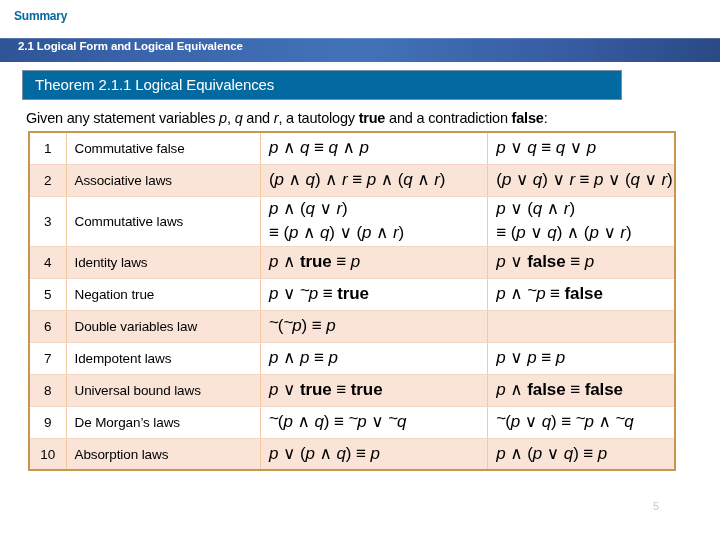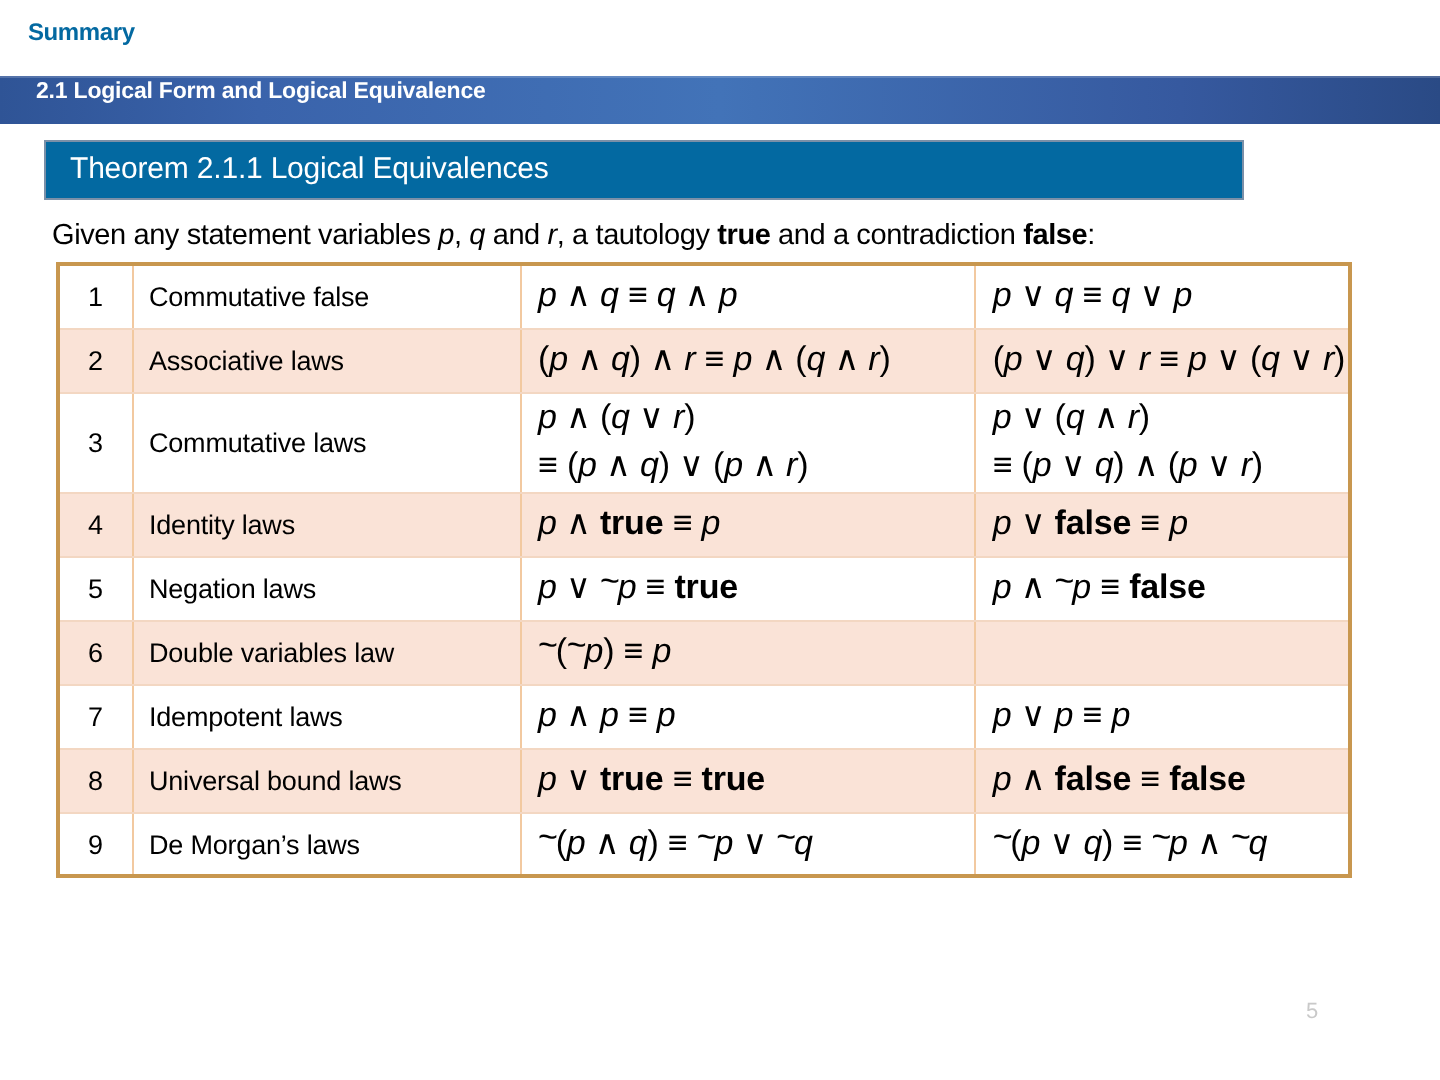--- a/index.html
+++ b/index.html
@@ -187,21 +187,21 @@
         <td class="col-f2"><span class="formula"><i>p</i> <span class="op">∨</span> (<i>q</i> <span class="op">∧</span> <i>r</i>)<br><span class="op">≡</span> (<i>p</i> <span class="op">∨</span> <i>q</i>) <span class="op">∧</span> (<i>p</i> <span class="op">∨</span> <i>r</i>)</span></td>
       </tr>
       <tr class="shade h-normal">
         <td class="col-num">4</td>
         <td class="col-name law-name">Identity laws</td>
         <td class="col-f1"><span class="formula"><i>p</i> <span class="op">∧</span> <b>true</b> <span class="op">≡</span> <i>p</i></span></td>
         <td class="col-f2"><span class="formula"><i>p</i> <span class="op">∨</span> <b>false</b> <span class="op">≡</span> <i>p</i></span></td>
       </tr>
       <tr class="plain h-normal">
         <td class="col-num">5</td>
-        <td class="col-name law-name">Negation laws</td>
+        <td class="col-name law-name">Negation true</td>
         <td class="col-f1"><span class="formula"><i>p</i> <span class="op">∨</span> <span class="neg">~</span><i>p</i> <span class="op">≡</span> <b>true</b></span></td>
         <td class="col-f2"><span class="formula"><i>p</i> <span class="op">∧</span> <span class="neg">~</span><i>p</i> <span class="op">≡</span> <b>false</b></span></td>
       </tr>
       <tr class="shade h-normal">
         <td class="col-num">6</td>
         <td class="col-name law-name">Double variables law</td>
         <td class="col-f1"><span class="formula"><span class="neg">~</span>(<span class="neg">~</span><i>p</i>) <span class="op">≡</span> <i>p</i></span></td>
         <td class="col-f2"></td>
       </tr>
       <tr class="plain h-normal">
@@ -215,16 +215,22 @@
         <td class="col-name law-name">Universal bound laws</td>
         <td class="col-f1"><span class="formula"><i>p</i> <span class="op">∨</span> <b>true</b> <span class="op">≡</span> <b>true</b></span></td>
         <td class="col-f2"><span class="formula"><i>p</i> <span class="op">∧</span> <b>false</b> <span class="op">≡</span> <b>false</b></span></td>
       </tr>
       <tr class="plain h-normal">
         <td class="col-num">9</td>
         <td class="col-name law-name">De Morgan’s laws</td>
         <td class="col-f1"><span class="formula"><span class="neg">~</span>(<i>p</i> <span class="op">∧</span> <i>q</i>) <span class="op">≡</span> <span class="neg">~</span><i>p</i> <span class="op">∨</span> <span class="neg">~</span><i>q</i></span></td>
         <td class="col-f2"><span class="formula"><span class="neg">~</span>(<i>p</i> <span class="op">∨</span> <i>q</i>) <span class="op">≡</span> <span class="neg">~</span><i>p</i> <span class="op">∧</span> <span class="neg">~</span><i>q</i></span></td>
       </tr>
+      <tr class="shade h-normal">
+        <td class="col-num">10</td>
+        <td class="col-name law-name">Absorption laws</td>
+        <td class="col-f1"><span class="formula"><i>p</i> <span class="op">∨</span> (<i>p</i> <span class="op">∧</span> <i>q</i>) <span class="op">≡</span> <i>p</i></span></td>
+        <td class="col-f2"><span class="formula"><i>p</i> <span class="op">∧</span> (<i>p</i> <span class="op">∨</span> <i>q</i>) <span class="op">≡</span> <i>p</i></span></td>
+      </tr>
     </tbody>
 </table>
 
 <div class="page-number">5</div>
 
 </body></html>

